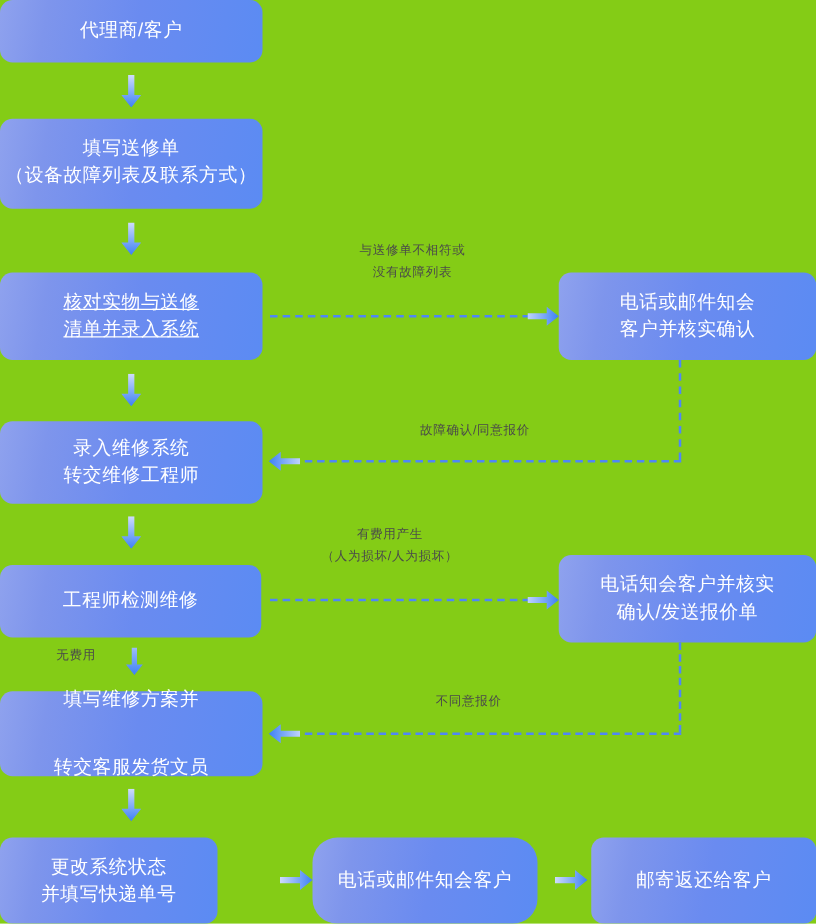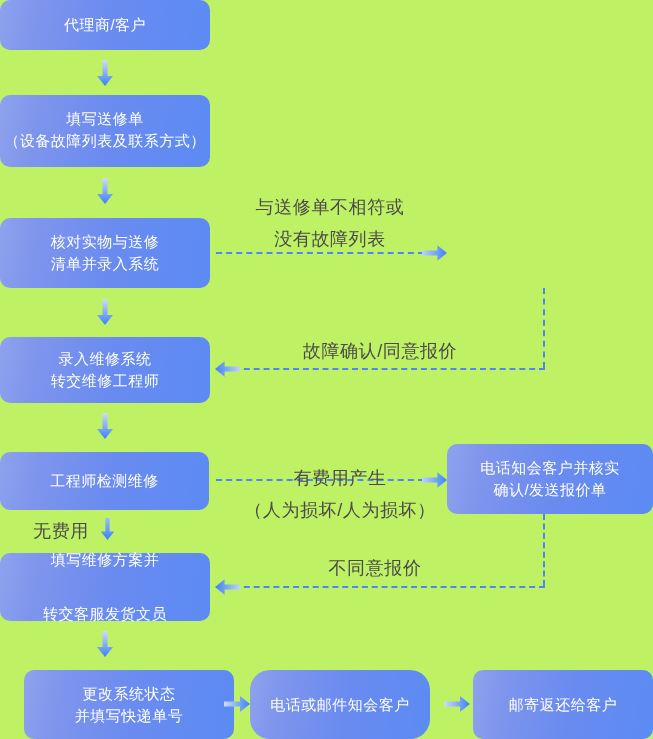--- a/index.html
+++ b/index.html
@@ -7,21 +7,21 @@
     padding: 0;
     background: #ffffff;
   }
   body {
     font-family: "Liberation Sans", "DejaVu Sans", sans-serif;
   }
   #canvas {
     position: relative;
     width: 653px;
     height: 739px;
-    background: #bef264;
+    background: #84cc16;
     overflow: hidden;
   }
   .node {
     position: absolute;
     border-radius: 10px;
     background: linear-gradient(100deg, #8fa2ee 0%, #7e95ec 18%, #6a8bf0 52%, #5b8bf3 100%);
     color: #ffffff;
     display: flex;
     flex-direction: column;
     align-items: center;
@@ -36,21 +36,21 @@
   .node .line {
     display: block;
     white-space: nowrap;
   }
   
   .node.clip-bottom { border-bottom-left-radius: 10px; border-bottom-right-radius: 10px; }
 
   .edge-label {
     position: absolute;
     color: #4a4a4a;
-    font-size: 18px;
+    font-size: 10px;
     line-height: 1.75;
     text-align: center;
     white-space: nowrap;
     letter-spacing: 0.6px;
   }
   .edge-label .line { display: block; }
 
   .dash-h {
     position: absolute;
     height: 0;
@@ -74,46 +74,50 @@
 
   <div class="node" style="left:0px; top:0px; width:210px; height:50px;">
     <span class="line">代理商/客户</span>
   </div>
 
   <div class="node" style="left:0px; top:95px; width:210px; height:72px;font-family:Liberation Serif, serif;">
     <span class="line">填写送修单</span>
     <span class="line">（设备故障列表及联系方式）</span>
   </div>
 
-  <div class="node" style="left:0px; top:218px; width:210px; height:70px;">
+  <div class="node" style="left:0px; top:218px; width:210px; height:70px;text-decoration:underline;">
     <span class="line">核对实物与送修</span>
     <span class="line">清单并录入系统</span>
   </div>
 
+  <div class="node" style="left:447px; top:218px; width:206px; height:70px;">
+    <span class="line">电话或邮件知会</span>
+    <span class="line">客户并核实确认</span>
+  </div>
 
   <div class="node" style="left:0px; top:337px; width:210px; height:66px;">
     <span class="line">录入维修系统</span>
     <span class="line">转交维修工程师</span>
   </div>
 
   <div class="node" style="left:0px; top:452px; width:209px; height:58px;">
     <span class="line">工程师检测维修</span>
   </div>
 
   <div class="node" style="left:447px; top:444px; width:206px; height:70px;">
     <span class="line">电话知会客户并核实</span>
     <span class="line">确认/发送报价单</span>
   </div>
 
   <div class="node" style="left:0px; top:553px; width:210px; height:68px;gap:32px;">
     <span class="line">填写维修方案并</span>
     <span class="line">转交客服发货文员</span>
   </div>
 
-  <div class="node clip-bottom" style="left:0px; top:670px; width:210px; height:69px;margin-left:24px;">
+  <div class="node clip-bottom" style="left:0px; top:670px; width:174px; height:69px;">
     <span class="line">更改系统状态</span>
     <span class="line">并填写快递单号</span>
   </div>
 
   <div class="node clip-bottom" style="left:250px; top:670px; width:180px; height:69px;border-radius:20px;">
     <span class="line">电话或邮件知会客户</span>
   </div>
 
   <div class="node clip-bottom" style="left:473px; top:670px; width:180px; height:69px;">
     <span class="line">邮寄返还给客户</span>
@@ -271,21 +275,21 @@
 
   <div class="edge-label" style="left:240px; top:192px; width:180px;">
     <span class="line">与送修单不相符或</span>
     <span class="line">没有故障列表</span>
   </div>
 
   <div class="edge-label" style="left:255px; top:336px; width:250px;">
     <span class="line">故障确认/同意报价</span>
   </div>
 
-  <div class="edge-label" style="left:240px; top:419px; width:200px;margin-top:44px;">
+  <div class="edge-label" style="left:212px; top:419px; width:200px;">
     <span class="line">有费用产生</span>
     <span class="line">（人为损坏/人为损坏）</span>
   </div>
 
   <div class="edge-label" style="left:26px; top:516px; width:70px; text-align:center;">
     <span class="line">无费用</span>
   </div>
 
   <div class="edge-label" style="left:275px; top:553px; width:200px;">
     <span class="line">不同意报价</span>

